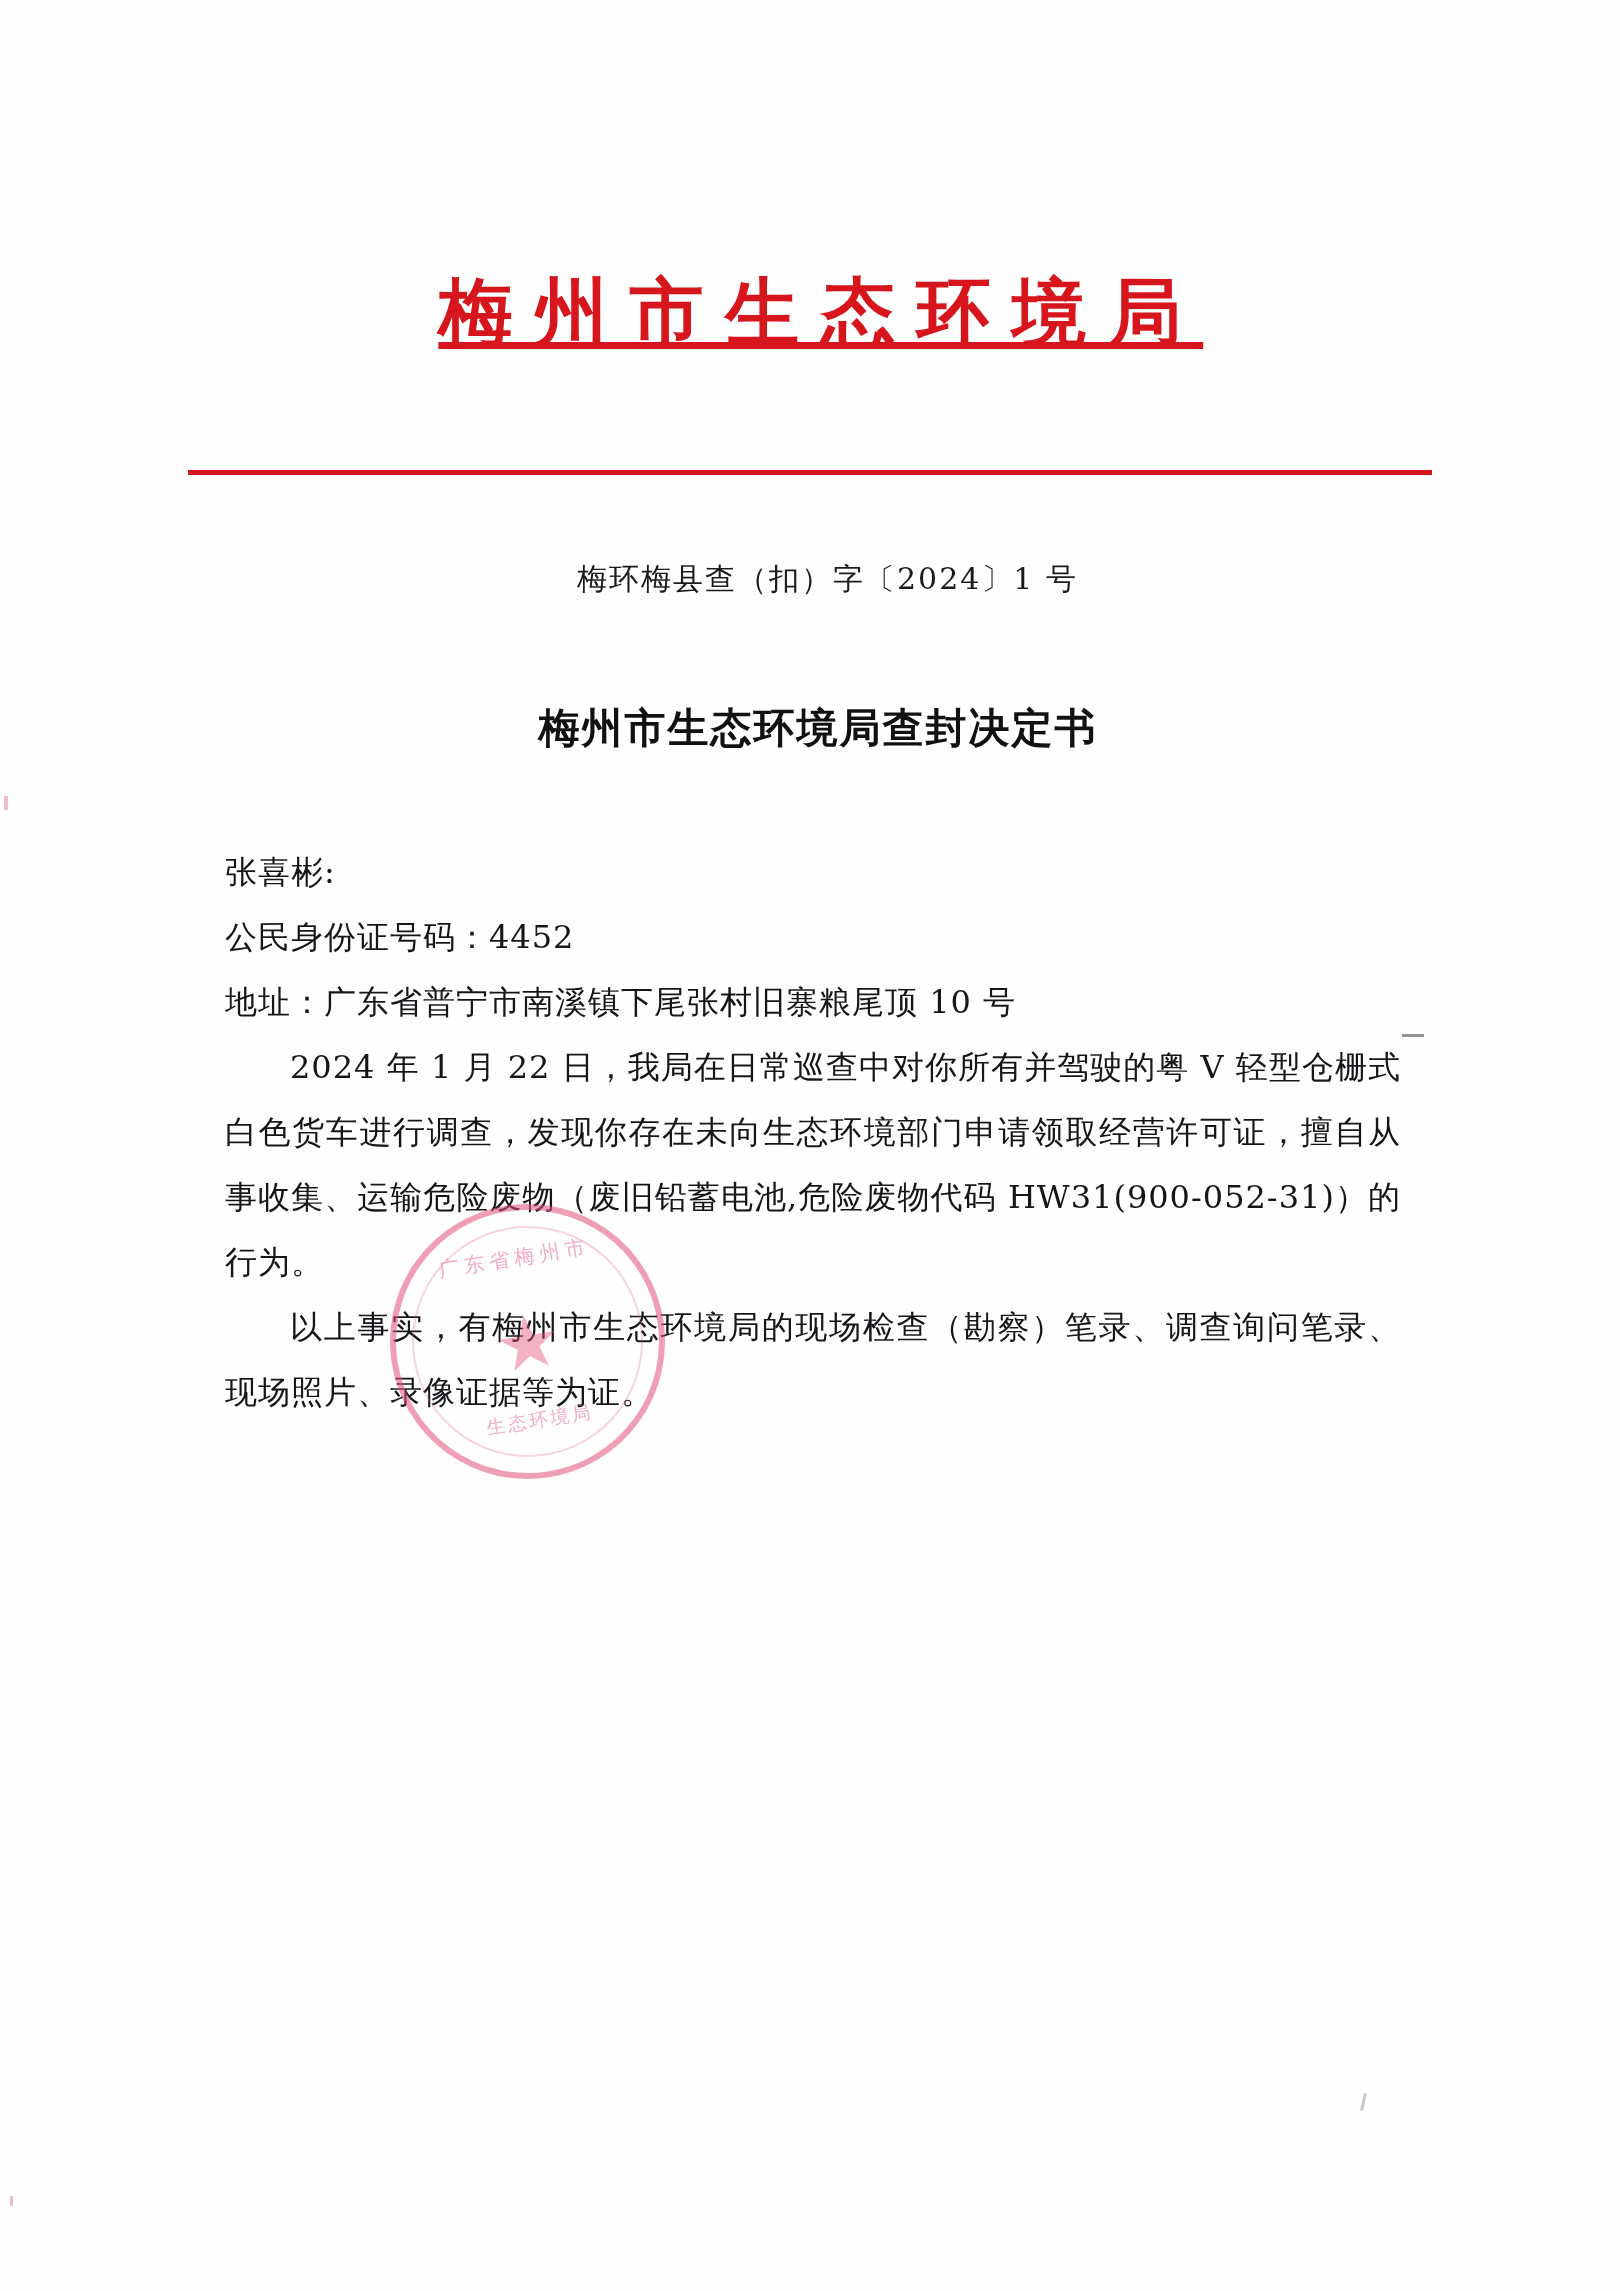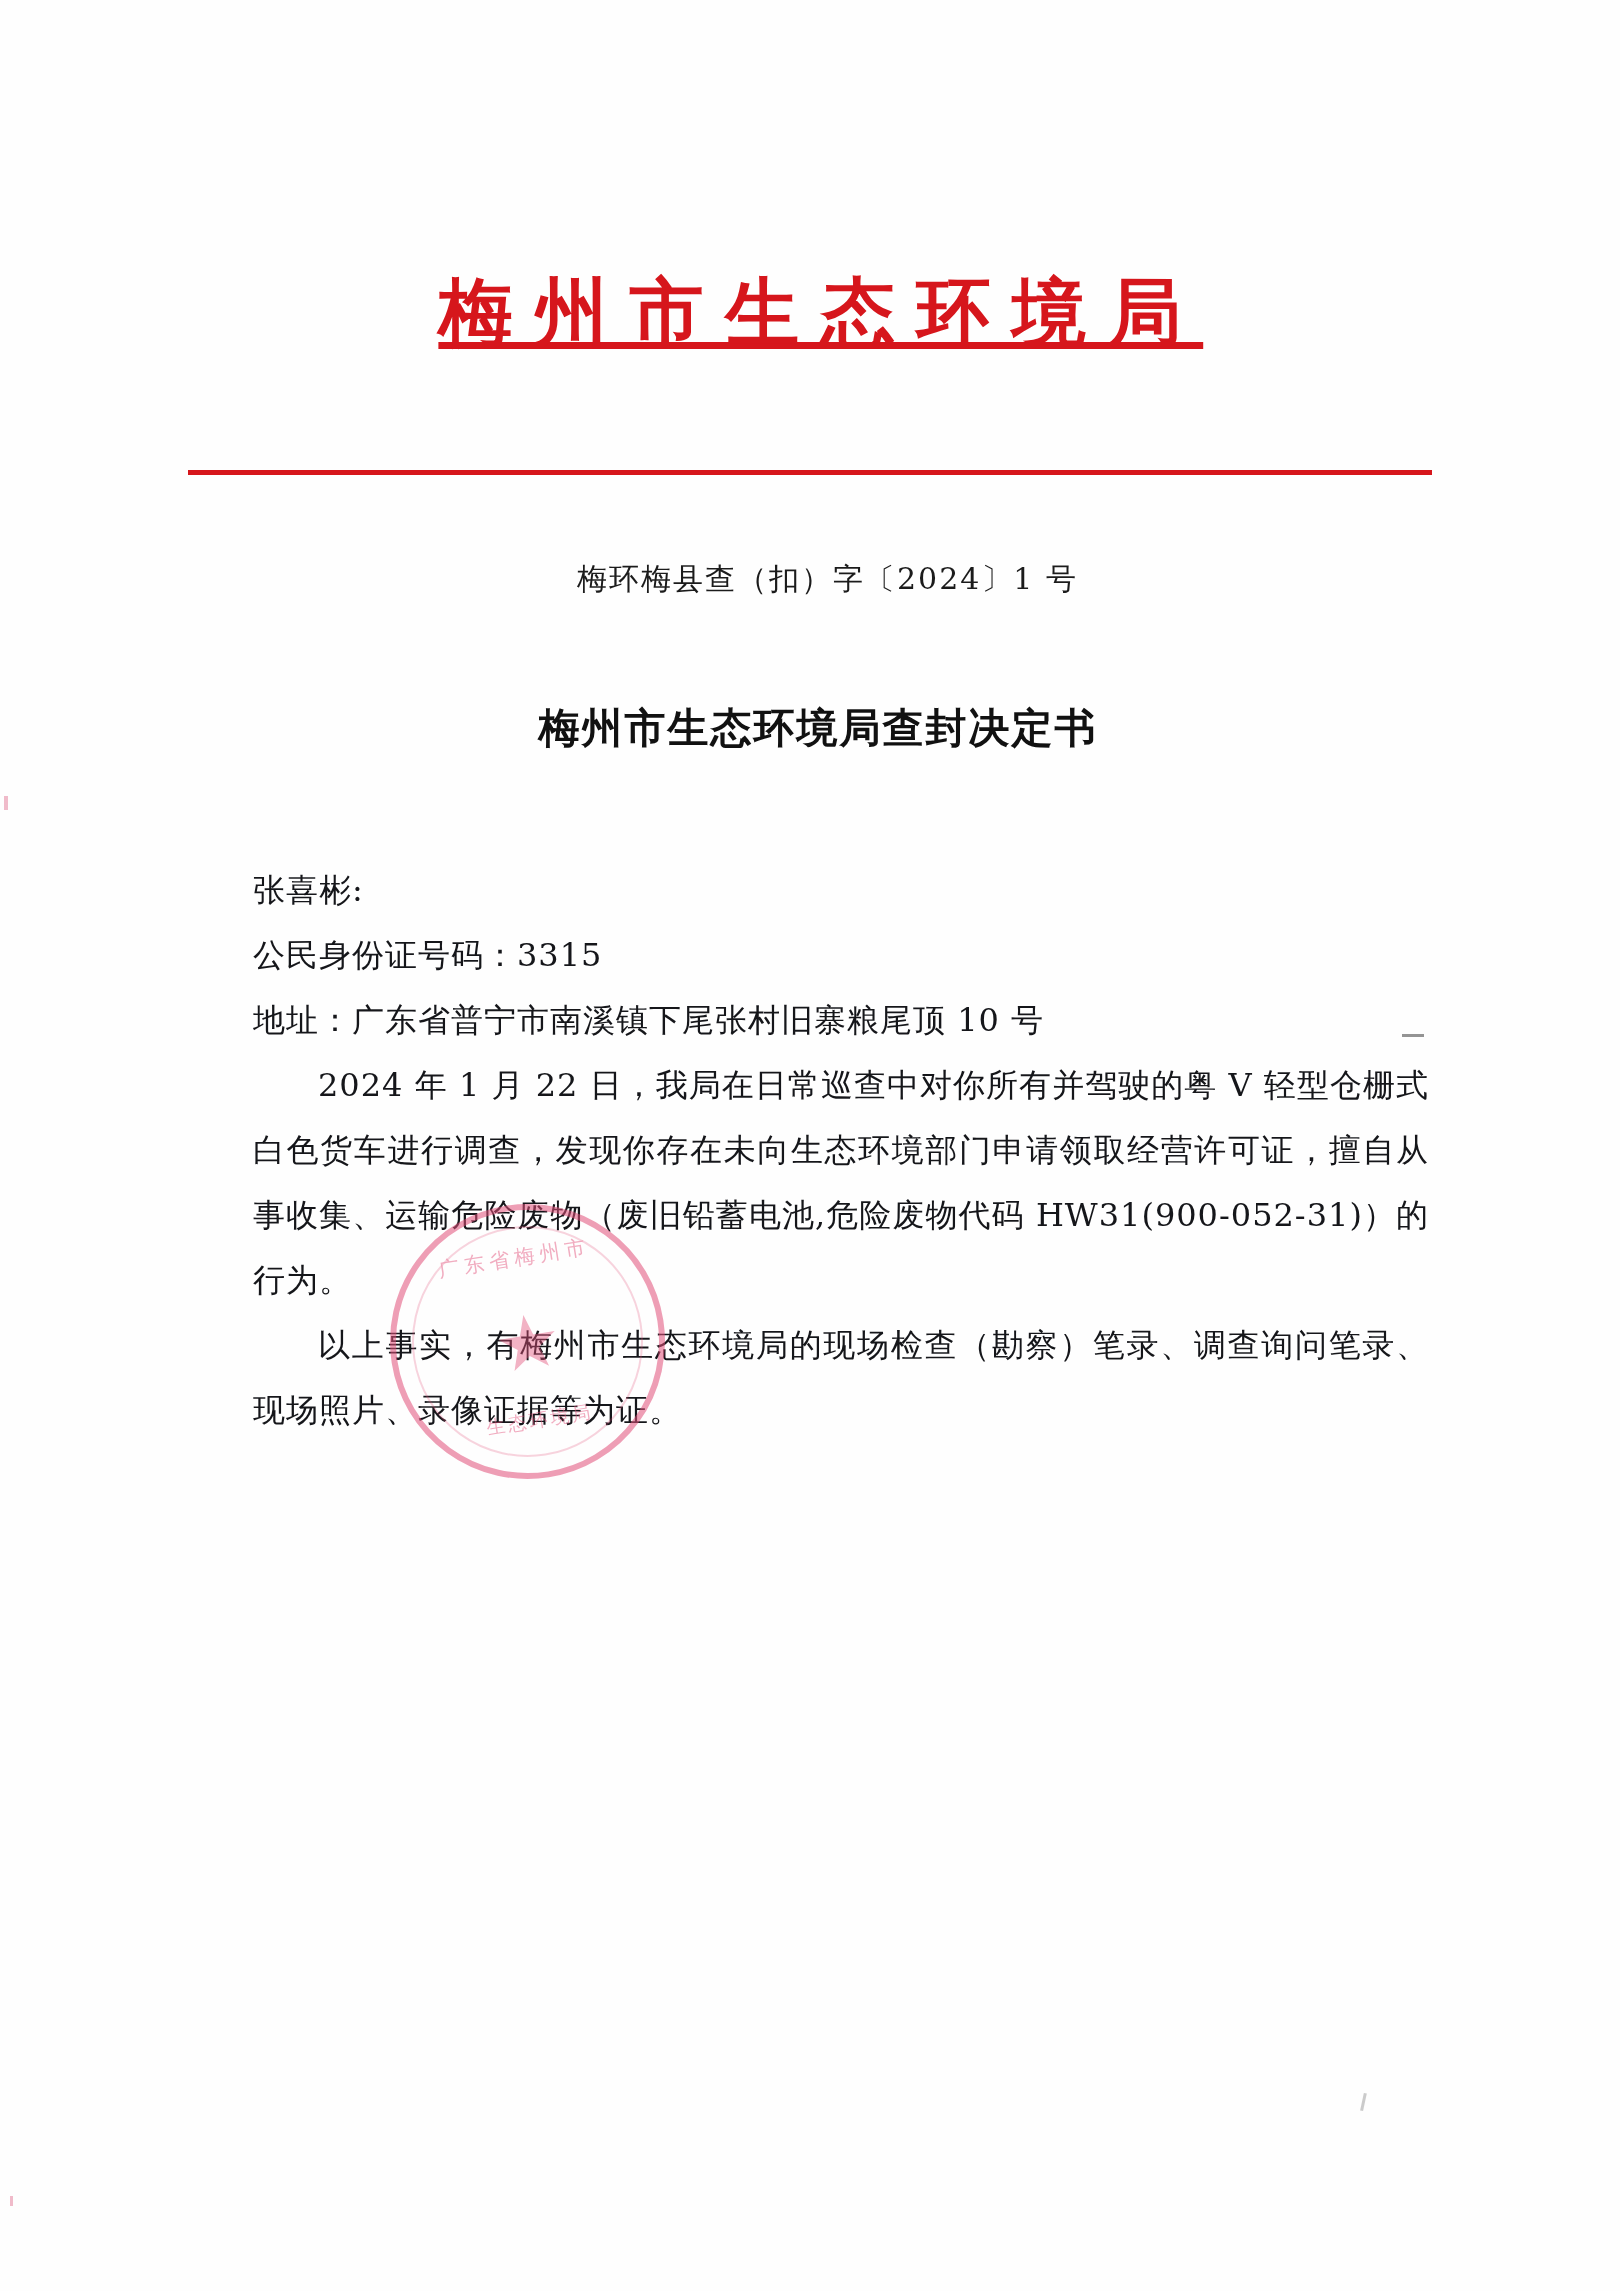--- a/index.html
+++ b/index.html
@@ -72,29 +72,28 @@
     font-size: 41px;
     font-weight: bold;
     color: #111111;
     letter-spacing: 2px;
     margin-left: 16px;
   }
 
   
   .body-block {
     position: absolute;
-    top: 858px;
+    top: 840px;
     left: 225px;
     width: 1176px;
     color: #15161a;
     font-size: 32px;
     line-height: 65px;
     letter-spacing: 1px;
     text-align: justify;
-    margin-left: 28px;
   }
   .body-block p {
     margin: 0;
   }
   .p-indent {
     text-indent: 65px;
   }
   .addressee {
     margin-bottom: 0;
   }
@@ -170,21 +169,21 @@
     <div class="letterhead-title">梅州市生态环境局</div>
   </div>
   <div class="letterhead-rule"></div>
 
   <div class="doc-number">梅环梅县查（扣）字〔2024〕1 号</div>
 
   <div class="doc-title">梅州市生态环境局查封决定书</div>
 
   <div class="body-block">
     <p class="addressee">张喜彬:</p>
-    <p>公民身份证号码：3315</p>
+    <p>公民身份证号码：4452</p>
     <p>地址：广东省普宁市南溪镇下尾张村旧寨粮尾顶 10 号</p>
     <p class="p-indent">2024 年 1 月 22 日，我局在日常巡查中对你所有并驾驶的粤 V       轻型仓栅式白色货车进行调查，发现你存在未向生态环境部门申请领取经营许可证，擅自从事收集、运输危险废物（废旧铅蓄电池,危险废物代码 HW31(900-052-31)）的行为。</p>
     <p class="p-indent">以上事实，有梅州市生态环境局的现场检查（勘察）笔录、调查询问笔录、现场照片、录像证据等为证。</p>
   </div>
 
   <div class="seal">
     <div class="seal-inner"></div>
     <div class="seal-text-top">广东省梅州市</div>
     <div class="seal-star">★</div>
     <div class="seal-text-bottom">生态环境局</div>

